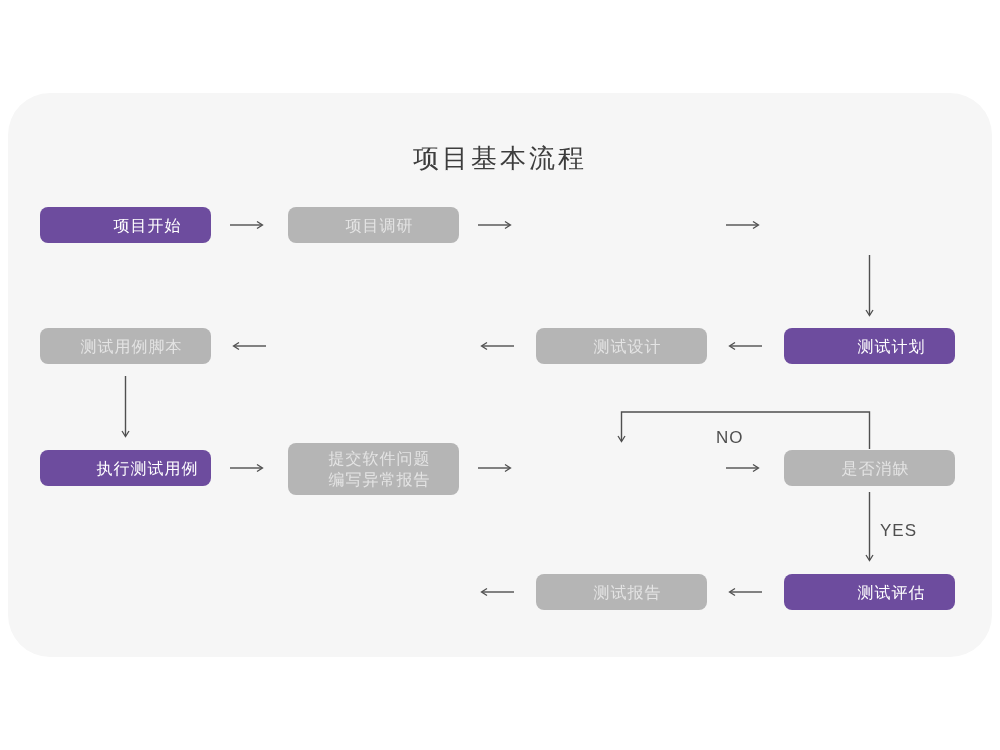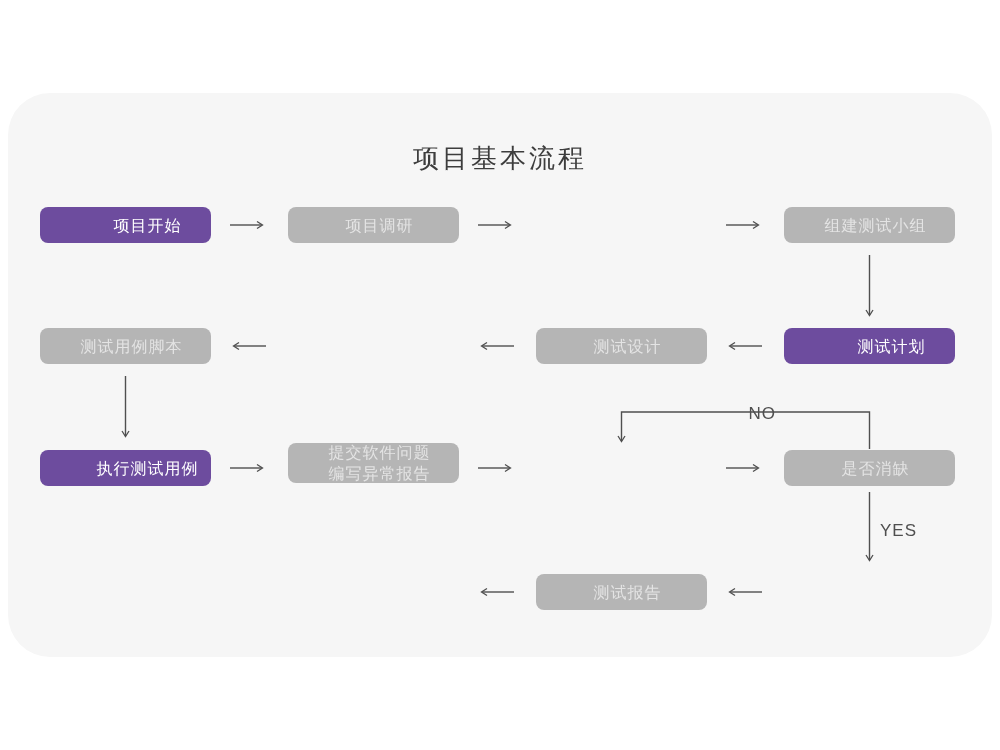--- a/index.html
+++ b/index.html
@@ -14,49 +14,49 @@
     background:var(--panel-bg);border-radius:42px;}
   .title{position:absolute;left:0;top:141px;width:100%;text-align:center;
     font-size:26px;font-weight:500;letter-spacing:3px;color:var(--title-text);}
   .node{position:absolute;width:171px;height:36px;border-radius:8px;
     display:flex;align-items:center;justify-content:center;text-align:center;
     font-size:16px;letter-spacing:1px;line-height:21px;white-space:pre-line;}
   .node.purple{background:var(--purple);color:var(--node-text);padding-left:44px;}
   .node.gray{background:var(--gray);color:var(--gray-node-text);padding-left:12px;}
   .c1{left:40px}.c2{left:288px}.c3{left:536px}.c4{left:784px}
   .r1{top:207px}.r2{top:328px}.r3{top:450px}.r4{top:574px}
-  .tall{top:443px !important;height:40px;}
+  .tall{top:443px !important;height:52px;}
   svg.edges{position:absolute;left:0;top:0;width:1000px;height:750px;pointer-events:none;}
   .edge{stroke:var(--arrow);stroke-width:1.4;fill:none;}
   .ah{stroke:var(--arrow);stroke-width:1.3;fill:none;}
   .edge-label{position:absolute;font-size:17px;letter-spacing:1px;color:var(--arrow);text-align:center;}
-  .no-label{left:716px;top:404px;width:60px;text-align:right;}
+  .no-label{left:716px;top:428px;width:60px;text-align:left;}
   .yes-label{left:880px;top:521px;}
 </style>
 </head>
 <body>
 
 <div class="canvas">
   <div class="panel"></div>
   <div class="title">项目基本流程</div>
 
   <div class="node c1 r1 purple">项目开始</div>
   <div class="node c2 r1 gray">项目调研</div>
-  <div class="node c4 r1 gray">组建测试小组</div>
 
   <div class="node c1 r2 gray">测试用例脚本</div>
   <div class="node c3 r2 gray">测试设计</div>
   <div class="node c4 r2 purple">测试计划</div>
 
   <div class="node c1 r3 purple">执行测试用例</div>
   <div class="node c2 tall gray">提交软件问题
 编写异常报告</div>
   <div class="node c4 r3 gray">是否消缺</div>
 
   <div class="node c3 r4 gray">测试报告</div>
+  <div class="node c4 r4 purple">测试评估</div>
 
   <svg class="edges" viewBox="0 0 1000 750">
     <defs>
       <marker id="ah" markerWidth="10" markerHeight="10" refX="7" refY="5" orient="auto" markerUnits="userSpaceOnUse">
         <path class="ah" d="M2,1.5 L7.5,5 L2,8.5"></path>
       </marker>
     </defs>
 
     <line class="edge" x1="230" y1="225" x2="262" y2="225" marker-end="url(#ah)"></line>
     <line class="edge" x1="478" y1="225" x2="510" y2="225" marker-end="url(#ah)"></line>

